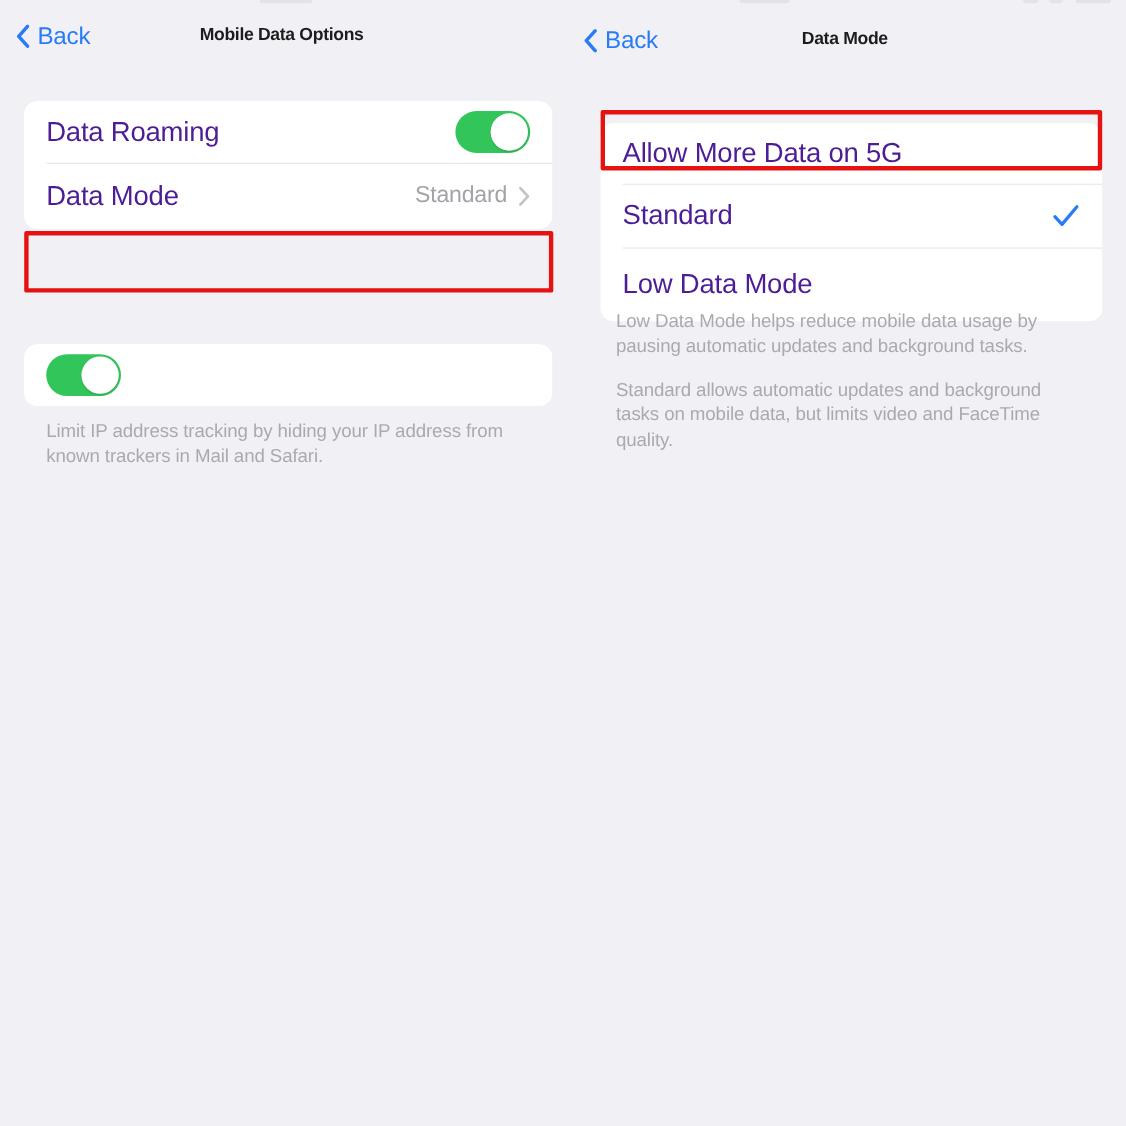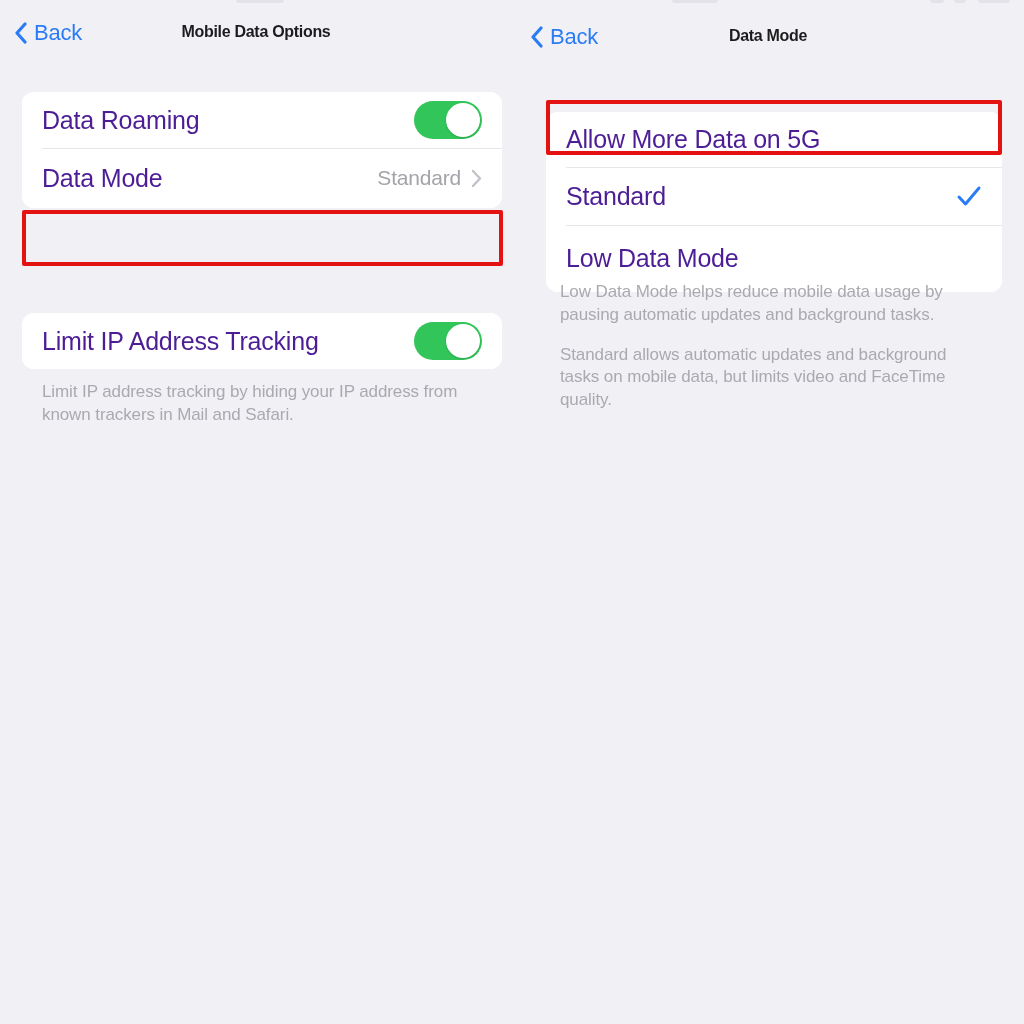--- a/index.html
+++ b/index.html
@@ -211,21 +211,20 @@
       <svg class="chev-right" viewBox="0 0 11 19">
         <polyline points="2,2 9,9.5 2,17" fill="none" stroke="#c2c2c8" stroke-width="2.4" stroke-linecap="round" stroke-linejoin="round"></polyline>
       </svg>
     </div>
   </div>
 
   <div class="highlight-box" style="left:22px; top:210px; width:481px; height:56px;"></div>
 
   <div class="card" style="left:22px; top:313px; width:480px;">
     <div class="row" style="height:56px;">
-      <span class="row-label">Limit IP Address Tracking</span>
       <div class="toggle">
         <div class="knob"></div>
       </div>
     </div>
   </div>
 
   <div class="footer-note" style="left:42px; top:381px; width:430px;">
     <p>Limit IP address tracking by hiding your IP address from known trackers in Mail and Safari.</p>
   </div>
 </div>

